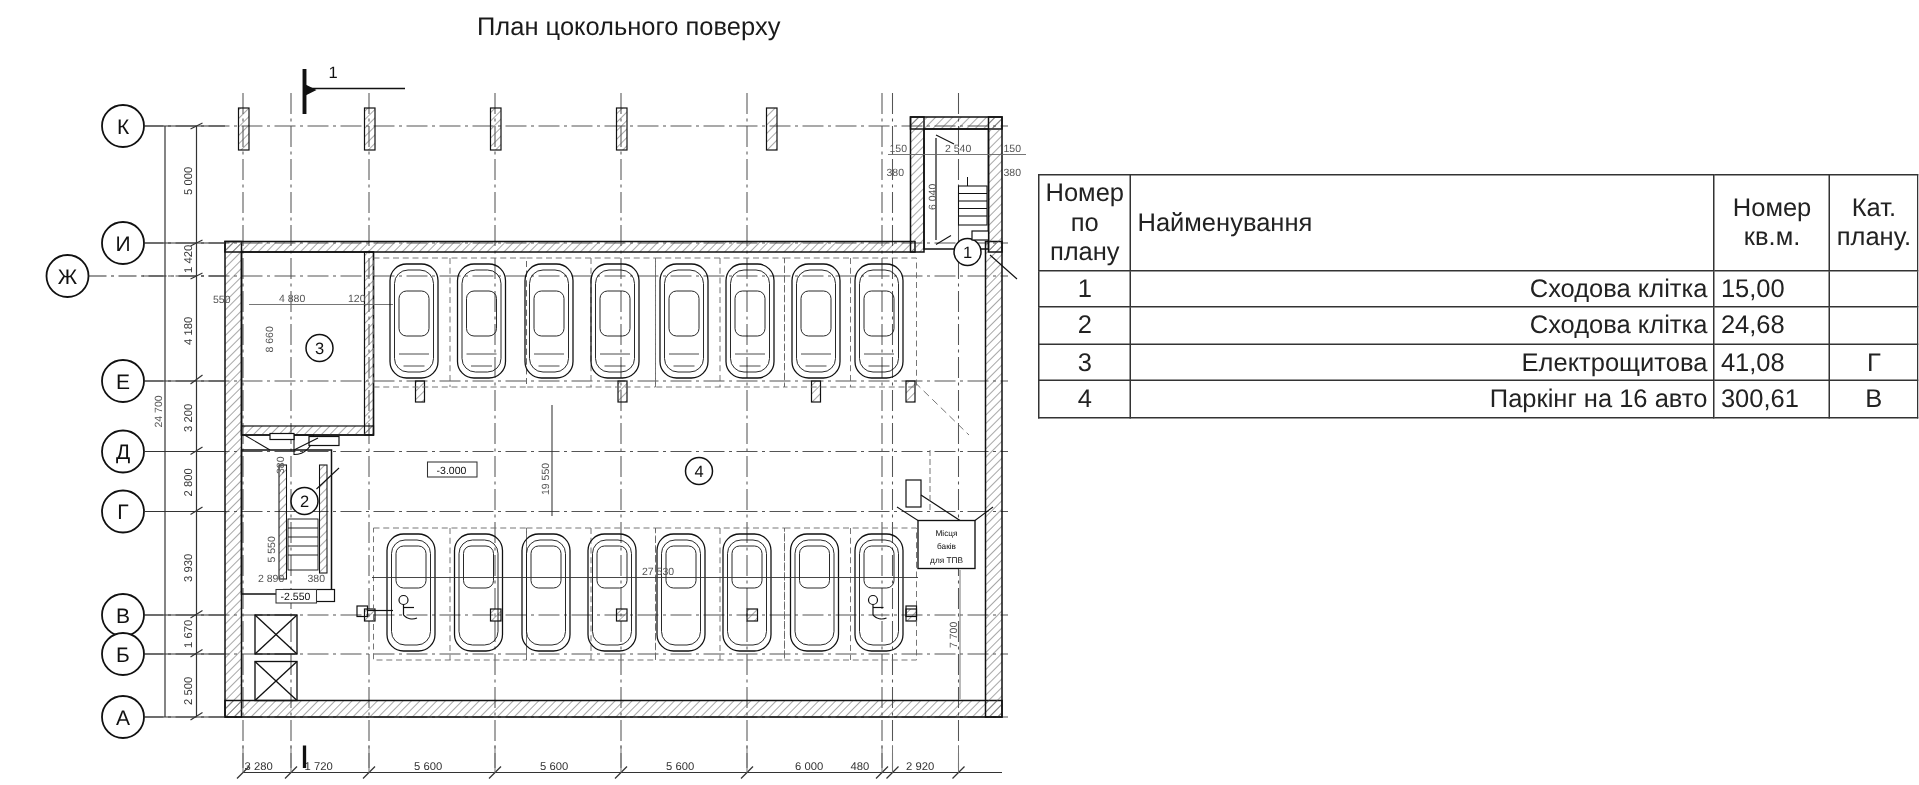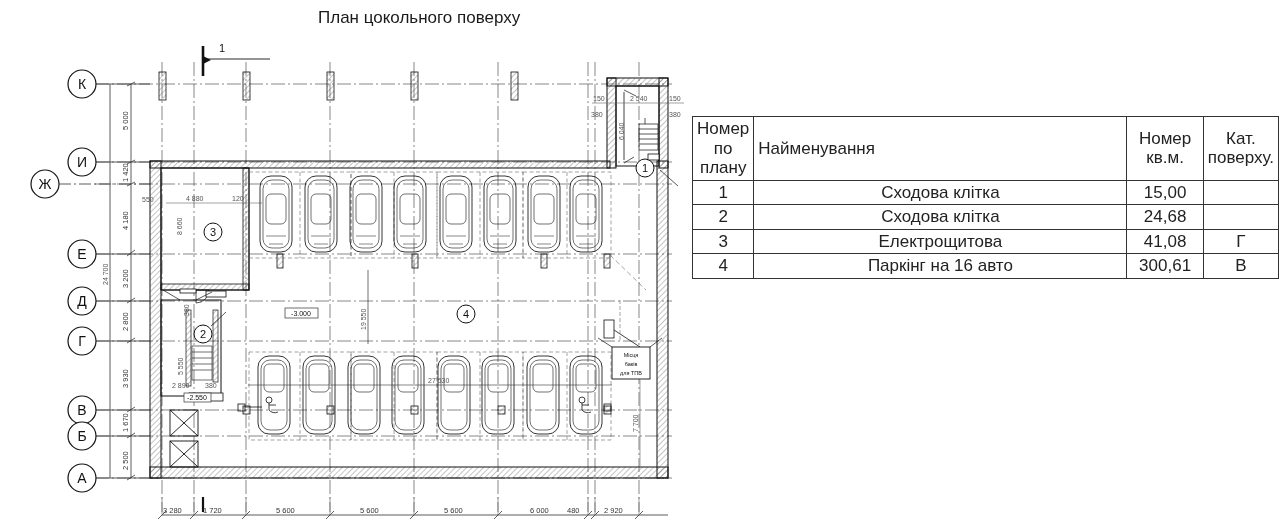--- a/index.html
+++ b/index.html
@@ -28,22 +28,22 @@
     width: 587px; border-collapse: collapse;
     font-size: 17px; color: #222;
   }
   .expl-table th, .expl-table td {
     border: 1px solid #333; padding: 2px 4px; font-weight: normal;
     line-height: 1.15;
   }
   .expl-table th { text-align: center; vertical-align: middle; height: 46px; }
   .expl-table td { height: 20px; }
   .col-num   { width: 56px;  text-align: center; }
-  .col-name  { width: 401px; text-align: center; padding-left: 8px; }
-  .col-area  { width: 78px;  text-align: center; }
+  .col-name  { width: 401px; text-align: right; padding-left: 8px; }
+  .col-area  { width: 78px;  }
   .col-cat   { width: 52px;  text-align: center; }
 
   
   #drawing { position: absolute; left: 0; top: 0; width: 692px; height: 523px; }
   #drawing svg { display: block; }
 
   .gl-circle-txt { font-family: "Liberation Sans", sans-serif; font-size: 14px; fill:#111; text-anchor: middle; }
   .dim-txt  { font-family: "Liberation Sans", sans-serif; font-size: 7px; fill:#555; }
   .dim-txt-b{ font-family: "Liberation Sans", sans-serif; font-size: 7.5px; fill:#333; }
   .room-num { font-family: "Liberation Sans", sans-serif; font-size: 11px; fill:#111; text-anchor: middle; }
@@ -66,21 +66,21 @@
           <div>по</div>
           <div>плану</div>
         </th>
         <th class="col-name" style="text-align:left">Найменування</th>
         <th class="col-area">
           <div>Номер</div>
           <div>кв.м.</div>
         </th>
         <th class="col-cat">
           <div>Кат.</div>
-          <div>поверху.</div>
+          <div>плану.</div>
         </th>
       </tr>
     </thead>
     <tbody>
       <tr>
         <td class="col-num">1</td>
         <td class="col-name">Сходова клітка</td>
         <td class="col-area">15,00</td>
         <td class="col-cat"></td>
       </tr>

